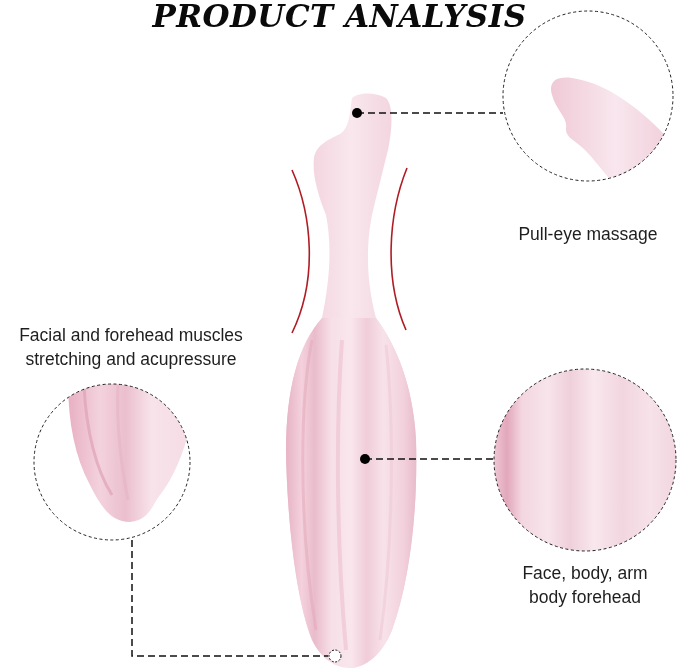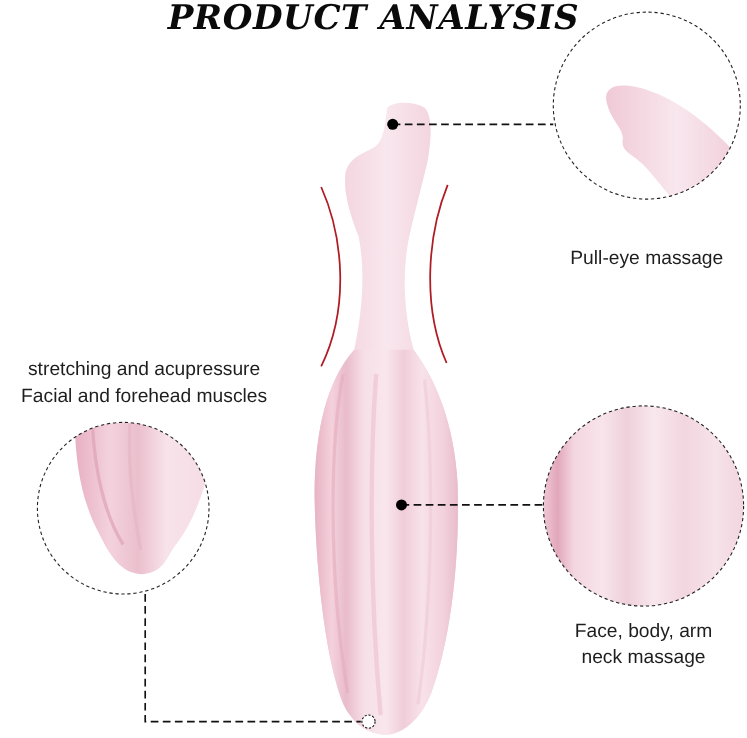--- a/index.html
+++ b/index.html
@@ -107,20 +107,20 @@
     <polyline points="132,540 132,656 328,656" fill="none" stroke="#111" stroke-width="1.5" stroke-dasharray="7 4"></polyline>
     <circle cx="335" cy="656" r="6" fill="#fff" stroke="#111" stroke-width="1" stroke-dasharray="2 1.5"></circle>
   </g>
 </svg>
 
 <div class="label" style="left:488px;top:222px;width:200px;">
   <div>Pull-eye massage</div>
 </div>
 
 <div class="label" style="left:0px;top:323px;width:262px;">
+  <div>Facial and forehead muscles</div>
   <div>stretching and acupressure</div>
-  <div>Facial and forehead muscles</div>
 </div>
 
 <div class="label" style="left:492px;top:561px;width:186px;">
   <div>Face, body, arm</div>
-  <div>neck massage</div>
+  <div>body forehead</div>
 </div>
 
 </body></html>

